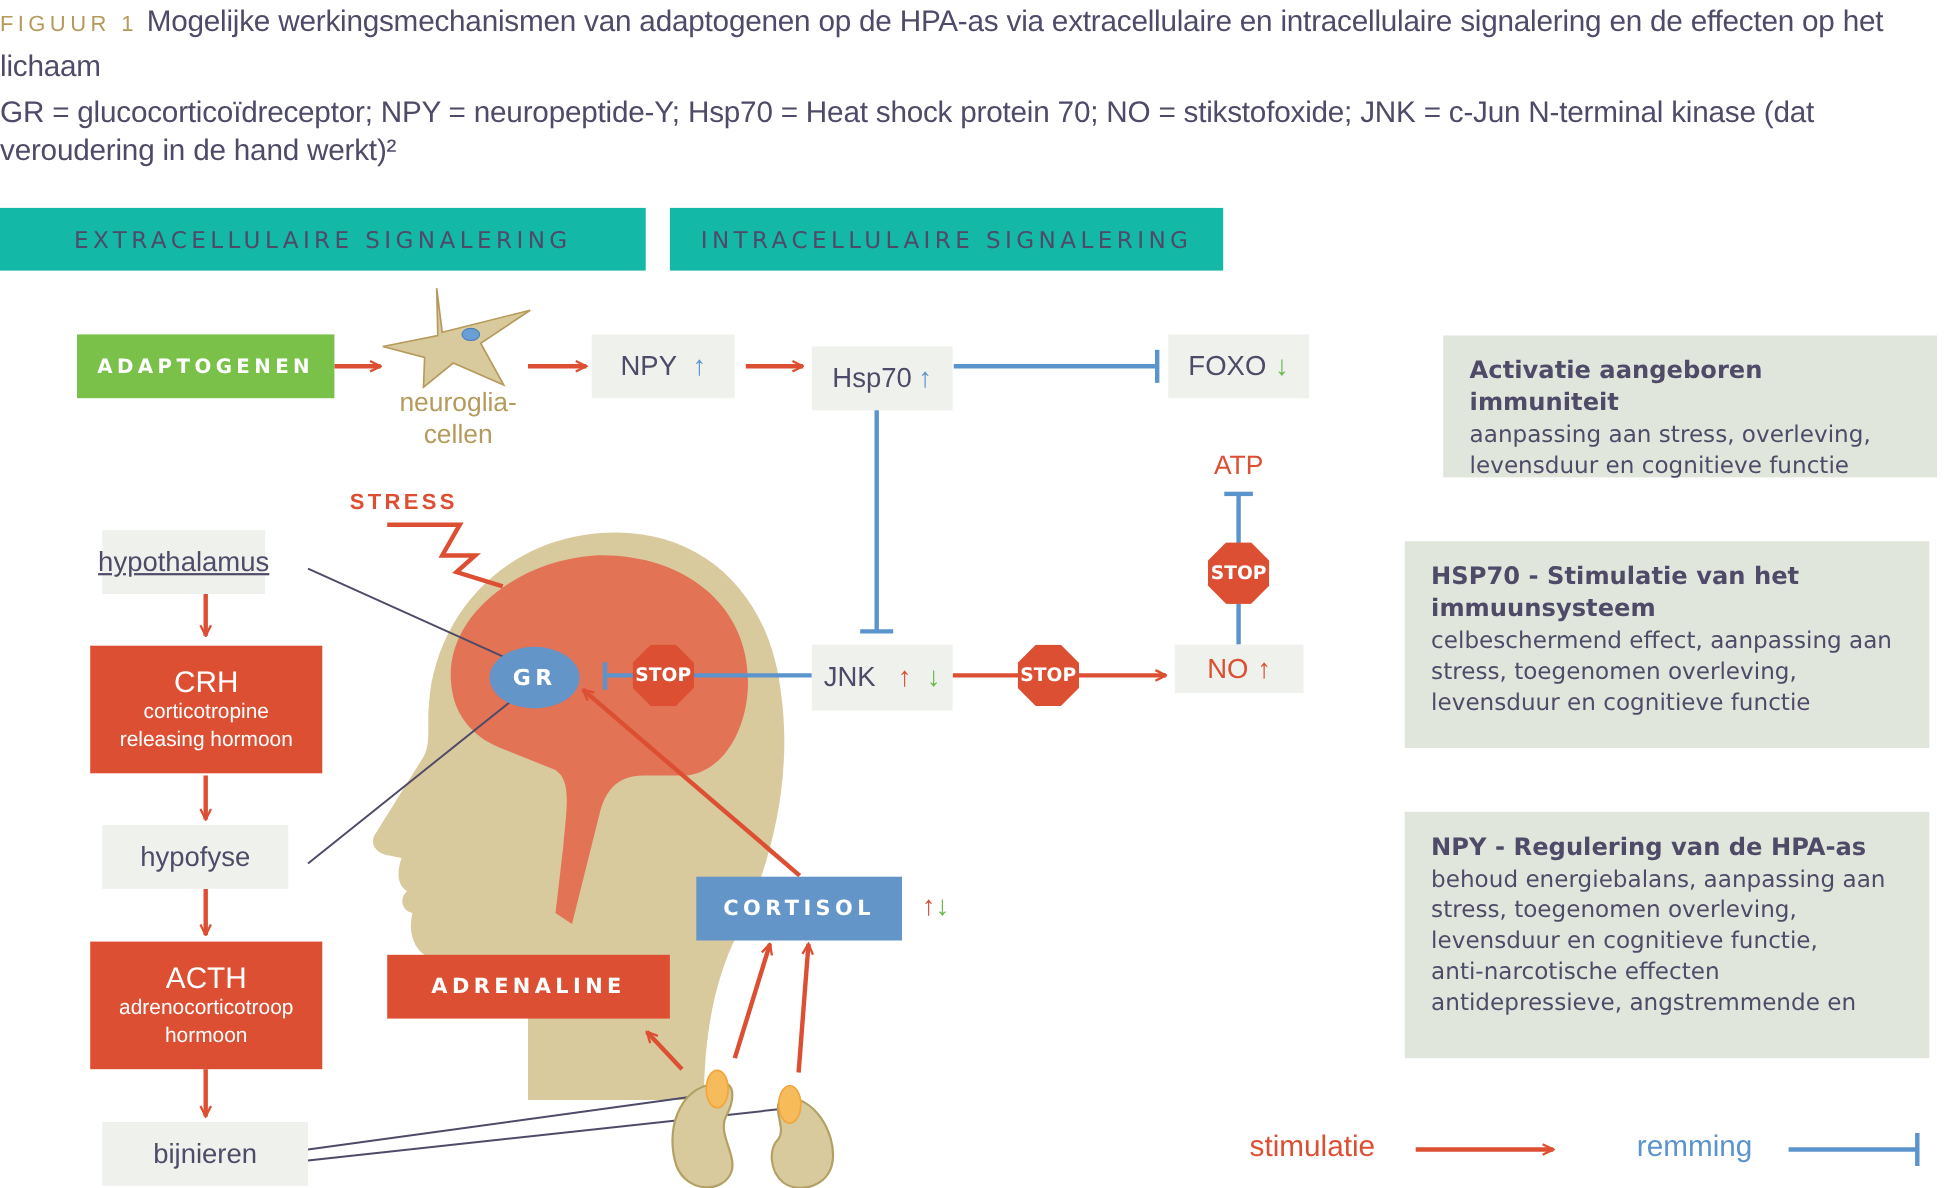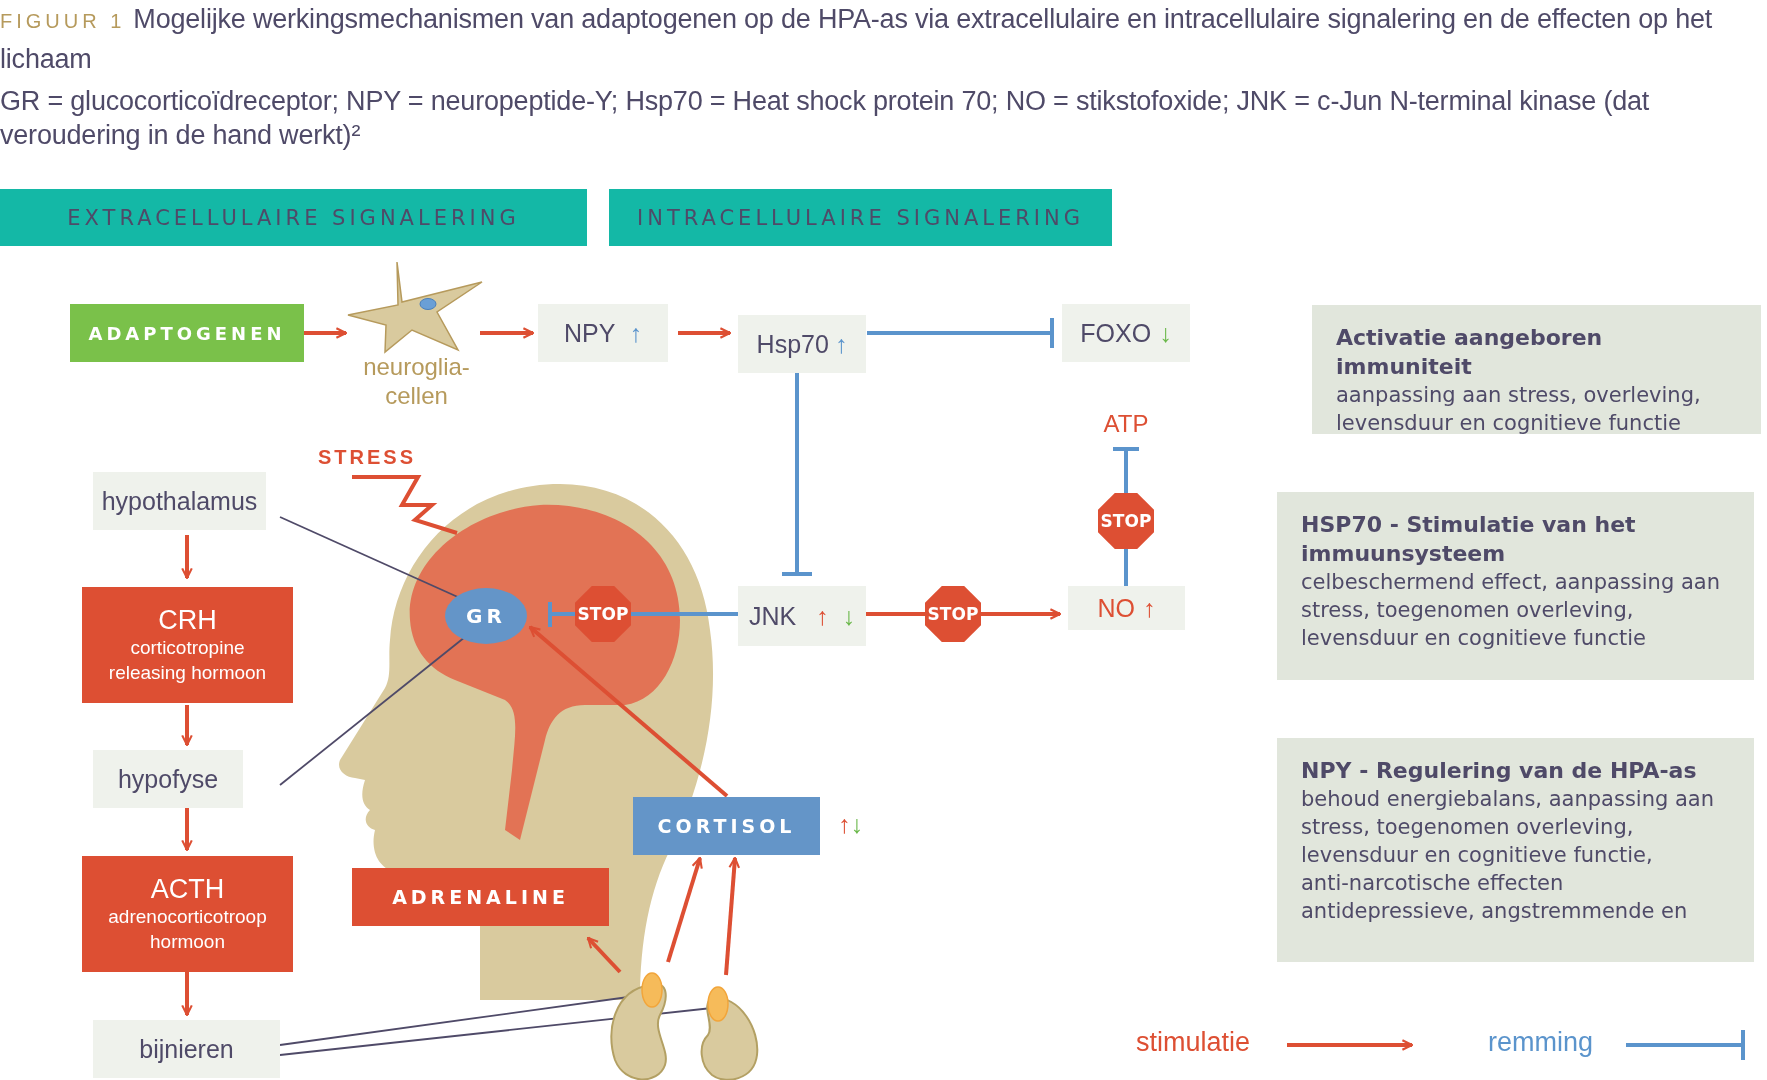--- a/index.html
+++ b/index.html
@@ -144,29 +144,29 @@
   <span class="node-text up-red">↑</span>
 </div>
 
 <div class="stop" style="left:575px;top:586px;">STOP</div>
 <div class="stop" style="left:925px;top:586px;">STOP</div>
 <div class="stop" style="left:1098px;top:493px;">STOP</div>
 
 <div style="position:absolute;left:318px;top:446px;color:#dd4f33;font-family:Liberation Sans, sans-serif;font-size:20px;font-weight:bold;letter-spacing:3px;">STRESS</div>
 <div style="position:absolute;left:445px;top:588px;width:82px;height:56px;border-radius:50%;background:#6495c8;color:#fff;display:flex;align-items:center;justify-content:center;font-family:'DejaVu Sans',sans-serif;font-size:20px;font-weight:bold;letter-spacing:4px;">GR</div>
 
-<div class="box light" style="left:93px;top:472px;width:173px;height:58px;">
+<div class="box light" style="left:93px;top:482px;width:148px;height:58px;text-decoration:underline;">
   <span class="node-text">hypothalamus</span>
 </div>
 <div class="box red" style="left:82px;top:587px;width:211px;height:116px;">
   <div class="hormone-title">CRH</div>
   <div class="hormone-sub">corticotropine</div>
   <div class="hormone-sub">releasing hormoon</div>
 </div>
-<div class="box light" style="left:93px;top:750px;width:150px;height:58px;">
+<div class="box light" style="left:93px;top:750px;width:169px;height:58px;">
   <span class="node-text">hypofyse</span>
 </div>
 <div class="box red" style="left:82px;top:856px;width:211px;height:116px;">
   <div class="hormone-title">ACTH</div>
   <div class="hormone-sub">adrenocorticotroop</div>
   <div class="hormone-sub">hormoon</div>
 </div>
 <div class="box light" style="left:93px;top:1020px;width:187px;height:58px;">
   <span class="node-text">bijnieren</span>
 </div>

